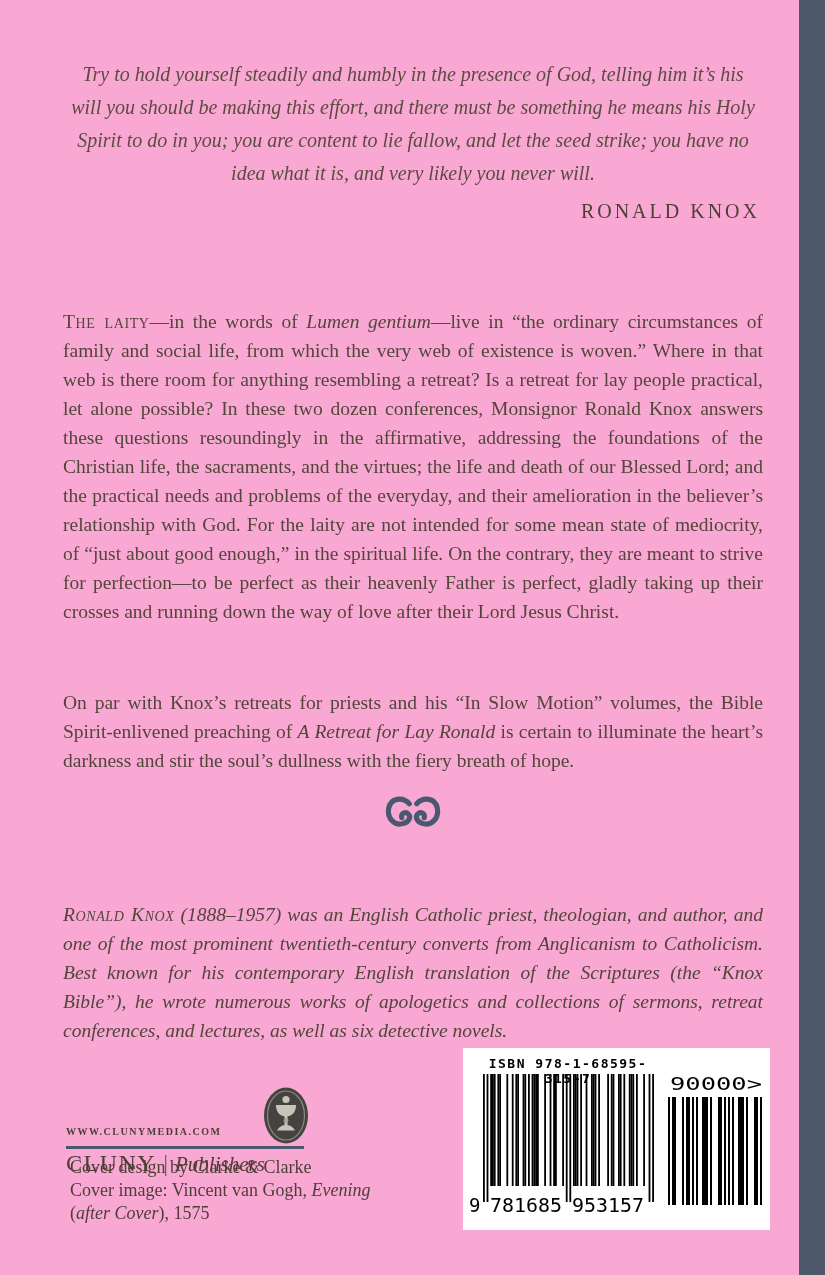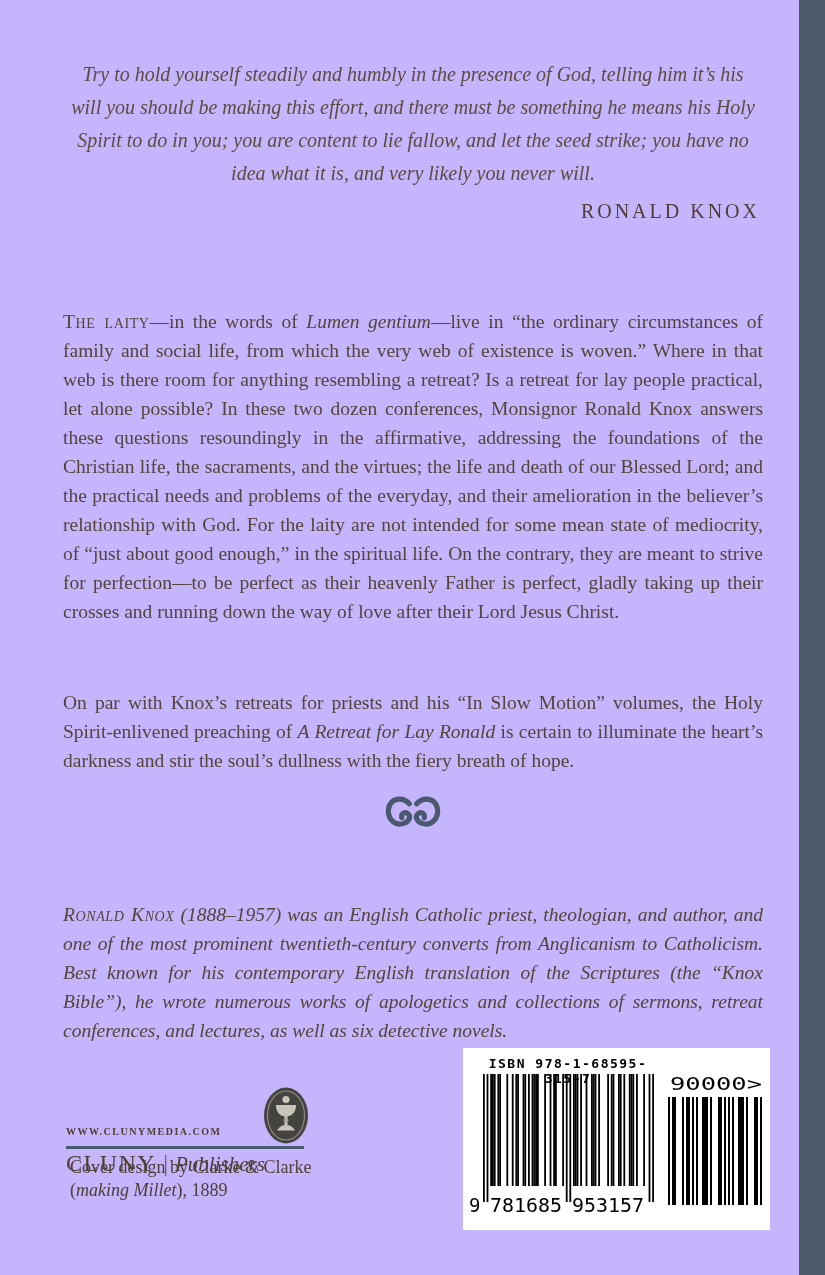--- a/index.html
+++ b/index.html
@@ -1,17 +1,17 @@
 <!DOCTYPE html>
 <html><head>
 <meta charset="utf-8">
 <style>
   html,body{margin:0;padding:0;}
   body{width:825px;height:1275px;background:#e3e0d7;font-family:"Liberation Serif","DejaVu Serif",serif;}
-  .cover{position:relative;width:825px;height:1275px;background:#c4b5fd;overflow:hidden;}
+  .cover{position:relative;width:825px;height:1275px;background:#f9a8d4;overflow:hidden;}
   .spine-strip{position:absolute;top:0;right:0;width:26px;height:1275px;background:#4d5969;}
 
   .epigraph{position:absolute;left:68px;top:58px;width:690px;text-align:center;
     font-style:italic;font-size:20px;line-height:33px;color:#5c4b3f;}
   .attribution{position:absolute;left:63px;top:200px;width:697px;text-align:right;
     font-size:20px;letter-spacing:3px;color:#4e3f35;}
 
   .bodytext{position:absolute;left:63px;width:700px;text-align:justify;
     font-size:19.5px;line-height:29px;color:#53453a;}
   .para1{top:295px;margin-top:12px;}
@@ -44,21 +44,21 @@
 <body>
 
 <div class="cover">
 
   <div class="spine-strip"></div>
 
   <div class="epigraph">Try to hold yourself steadily and humbly in the presence of God, telling him it’s his will you should be making this effort, and there must be something he means his Holy Spirit to do in you; you are content to lie fallow, and let the seed strike; you have no idea what it is, and very likely you never will.</div>
   <div class="attribution">RONALD KNOX</div>
 
   <p class="bodytext para1"><span class="sc">The laity</span><span>—in the words of </span><span class="it">Lumen gentium</span><span>—live in “the ordinary circumstances of family and social life, from which the very web of existence is woven.” Where in that web is there room for anything resembling a retreat? Is a retreat for lay people practical, let alone possible? In these two dozen conferences, Monsignor Ronald Knox answers these questions resoundingly in the affirmative, addressing the foundations of the Christian life, the sacraments, and the virtues; the life and death of our Blessed Lord; and the practical needs and problems of the everyday, and their amelioration in the believer’s relationship with God. For the laity are not intended for some mean state of mediocrity, of “just about good enough,” in the spiritual life. On the contrary, they are meant to strive for perfection—to be perfect as their heavenly Father is perfect, gladly taking up their crosses and running down the way of love after their Lord Jesus Christ.</span></p>
-  <p class="bodytext para2"><span>On par with Knox’s retreats for priests and his “In Slow Motion” volumes, the Holy Spirit-enlivened preaching of </span><span class="it">A Retreat for Lay Ronald</span><span> is certain to illuminate the heart’s darkness and stir the soul’s dullness with the fiery breath of hope.</span></p>
+  <p class="bodytext para2"><span>On par with Knox’s retreats for priests and his “In Slow Motion” volumes, the Bible Spirit-enlivened preaching of </span><span class="it">A Retreat for Lay Ronald</span><span> is certain to illuminate the heart’s darkness and stir the soul’s dullness with the fiery breath of hope.</span></p>
 
   <div class="ornament">
     <svg width="60" height="38" viewBox="0 0 64 40" aria-hidden="true">
       <g fill="none" stroke="#4a5870" stroke-width="5.5" stroke-linecap="round">
         <path d="M28 9 C21 1, 8 3, 6 14 C4 25, 13 33, 22 30 C28 28, 30 23, 27 20 C24 17, 19 19, 20 24"></path>
         <path d="M36 9 C43 1, 56 3, 58 14 C60 25, 51 33, 42 30 C36 28, 34 23, 37 20 C40 17, 45 19, 44 24"></path>
       </g>
     </svg>
   </div>
 
@@ -78,21 +78,22 @@
       <rect x="22.5" y="30" width="3" height="9" fill="#c8c4b9"></rect>
       <circle cx="24" cy="34.5" r="2.4" fill="#a9a59b"></circle>
       <path d="M15 44.5 c2.5 -4.5 6.5 -5.5 9 -5.5 c2.5 0 6.5 1 9 5.5 z" fill="#c8c4b9"></path>
     </svg>
   </div>
 
   <div class="pub-rule"></div>
 
   <div class="credits">
     <span class="credit-line"><span>Cover design by Clarke </span><span class="it">&amp;</span><span> Clarke</span></span>
-    <span class="credit-line"><span>(</span><span class="it">making Millet</span><span>), 1889</span></span>
+    <span class="credit-line"><span>Cover image: Vincent van Gogh, </span><span class="it">Evening</span></span>
+    <span class="credit-line"><span>(</span><span class="it">after Cover</span><span>), 1575</span></span>
   </div>
 
   <div class="barcode-box">
     <div class="isbn-label">ISBN 978-1-68595-315-7</div>
     <svg class="bc-main" width="190" height="142">
         <rect x="14" y="0" width="1.8" height="128" fill="#000"></rect>
         <rect x="17.6" y="0" width="1.8" height="128" fill="#000"></rect>
         <rect x="21.2" y="0" width="1.8" height="112" fill="#000"></rect>
         <rect x="23" y="0" width="1.8" height="112" fill="#000"></rect>
         <rect x="24.8" y="0" width="1.8" height="112" fill="#000"></rect>

